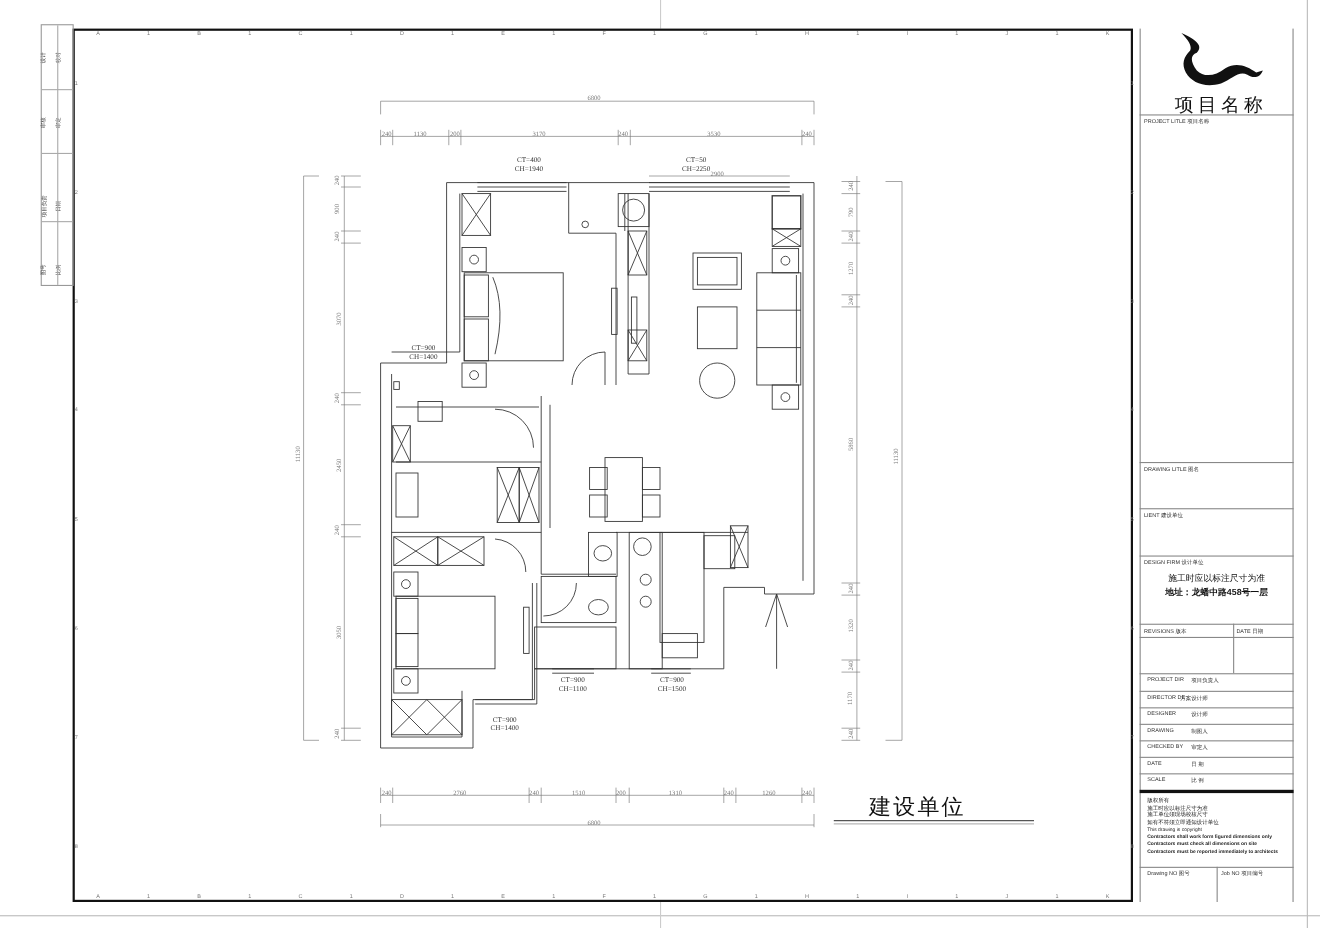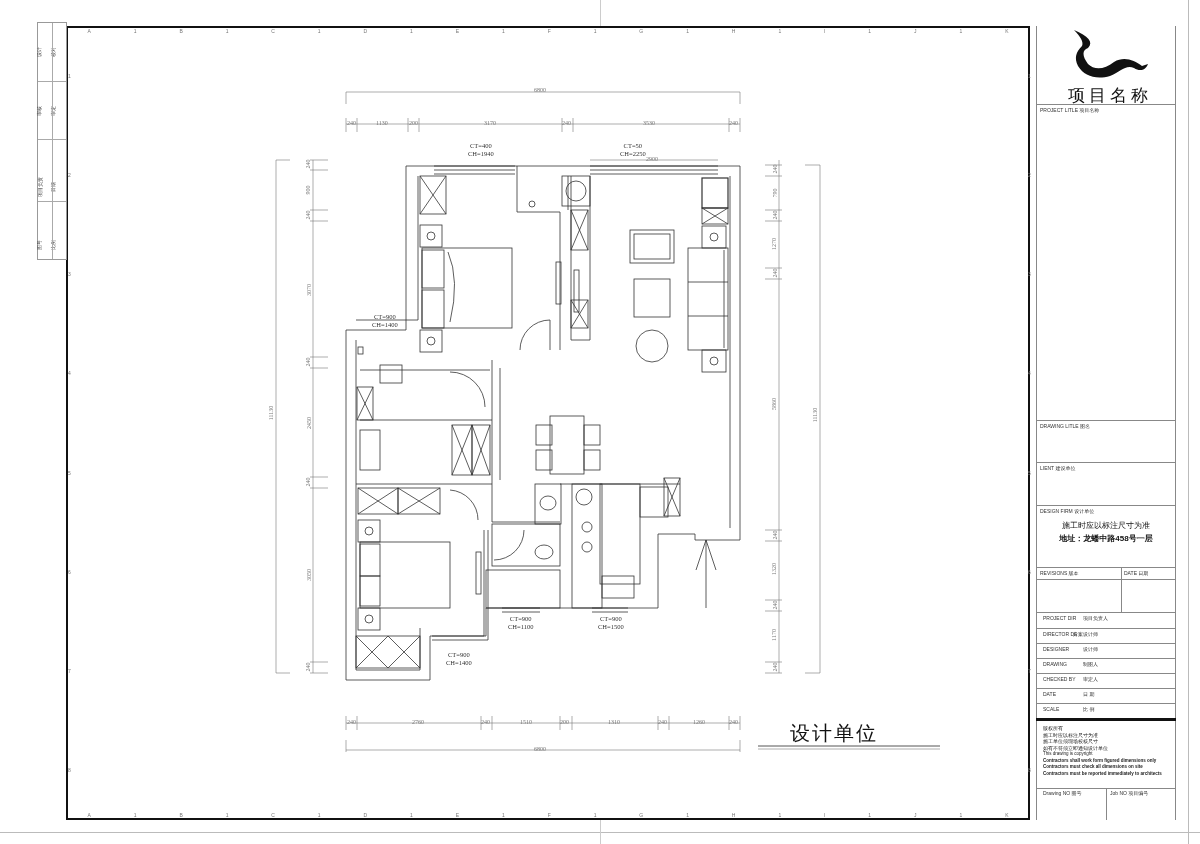--- a/index.html
+++ b/index.html
@@ -462,13 +462,13 @@
 </div>
 <div class="abs note" style="left:508px;top:615px;">
   <div>CT=900</div>
   <div>CH=1100</div>
 </div>
 <div class="abs note" style="left:598px;top:615px;">
   <div>CT=900</div>
   <div>CH=1500</div>
 </div>
 
-<div class="abs plan-title" style="left:790px;top:720px;">设计单位</div>
+<div class="abs plan-title" style="left:790px;top:720px;">建设单位</div>
 
 </body></html>

